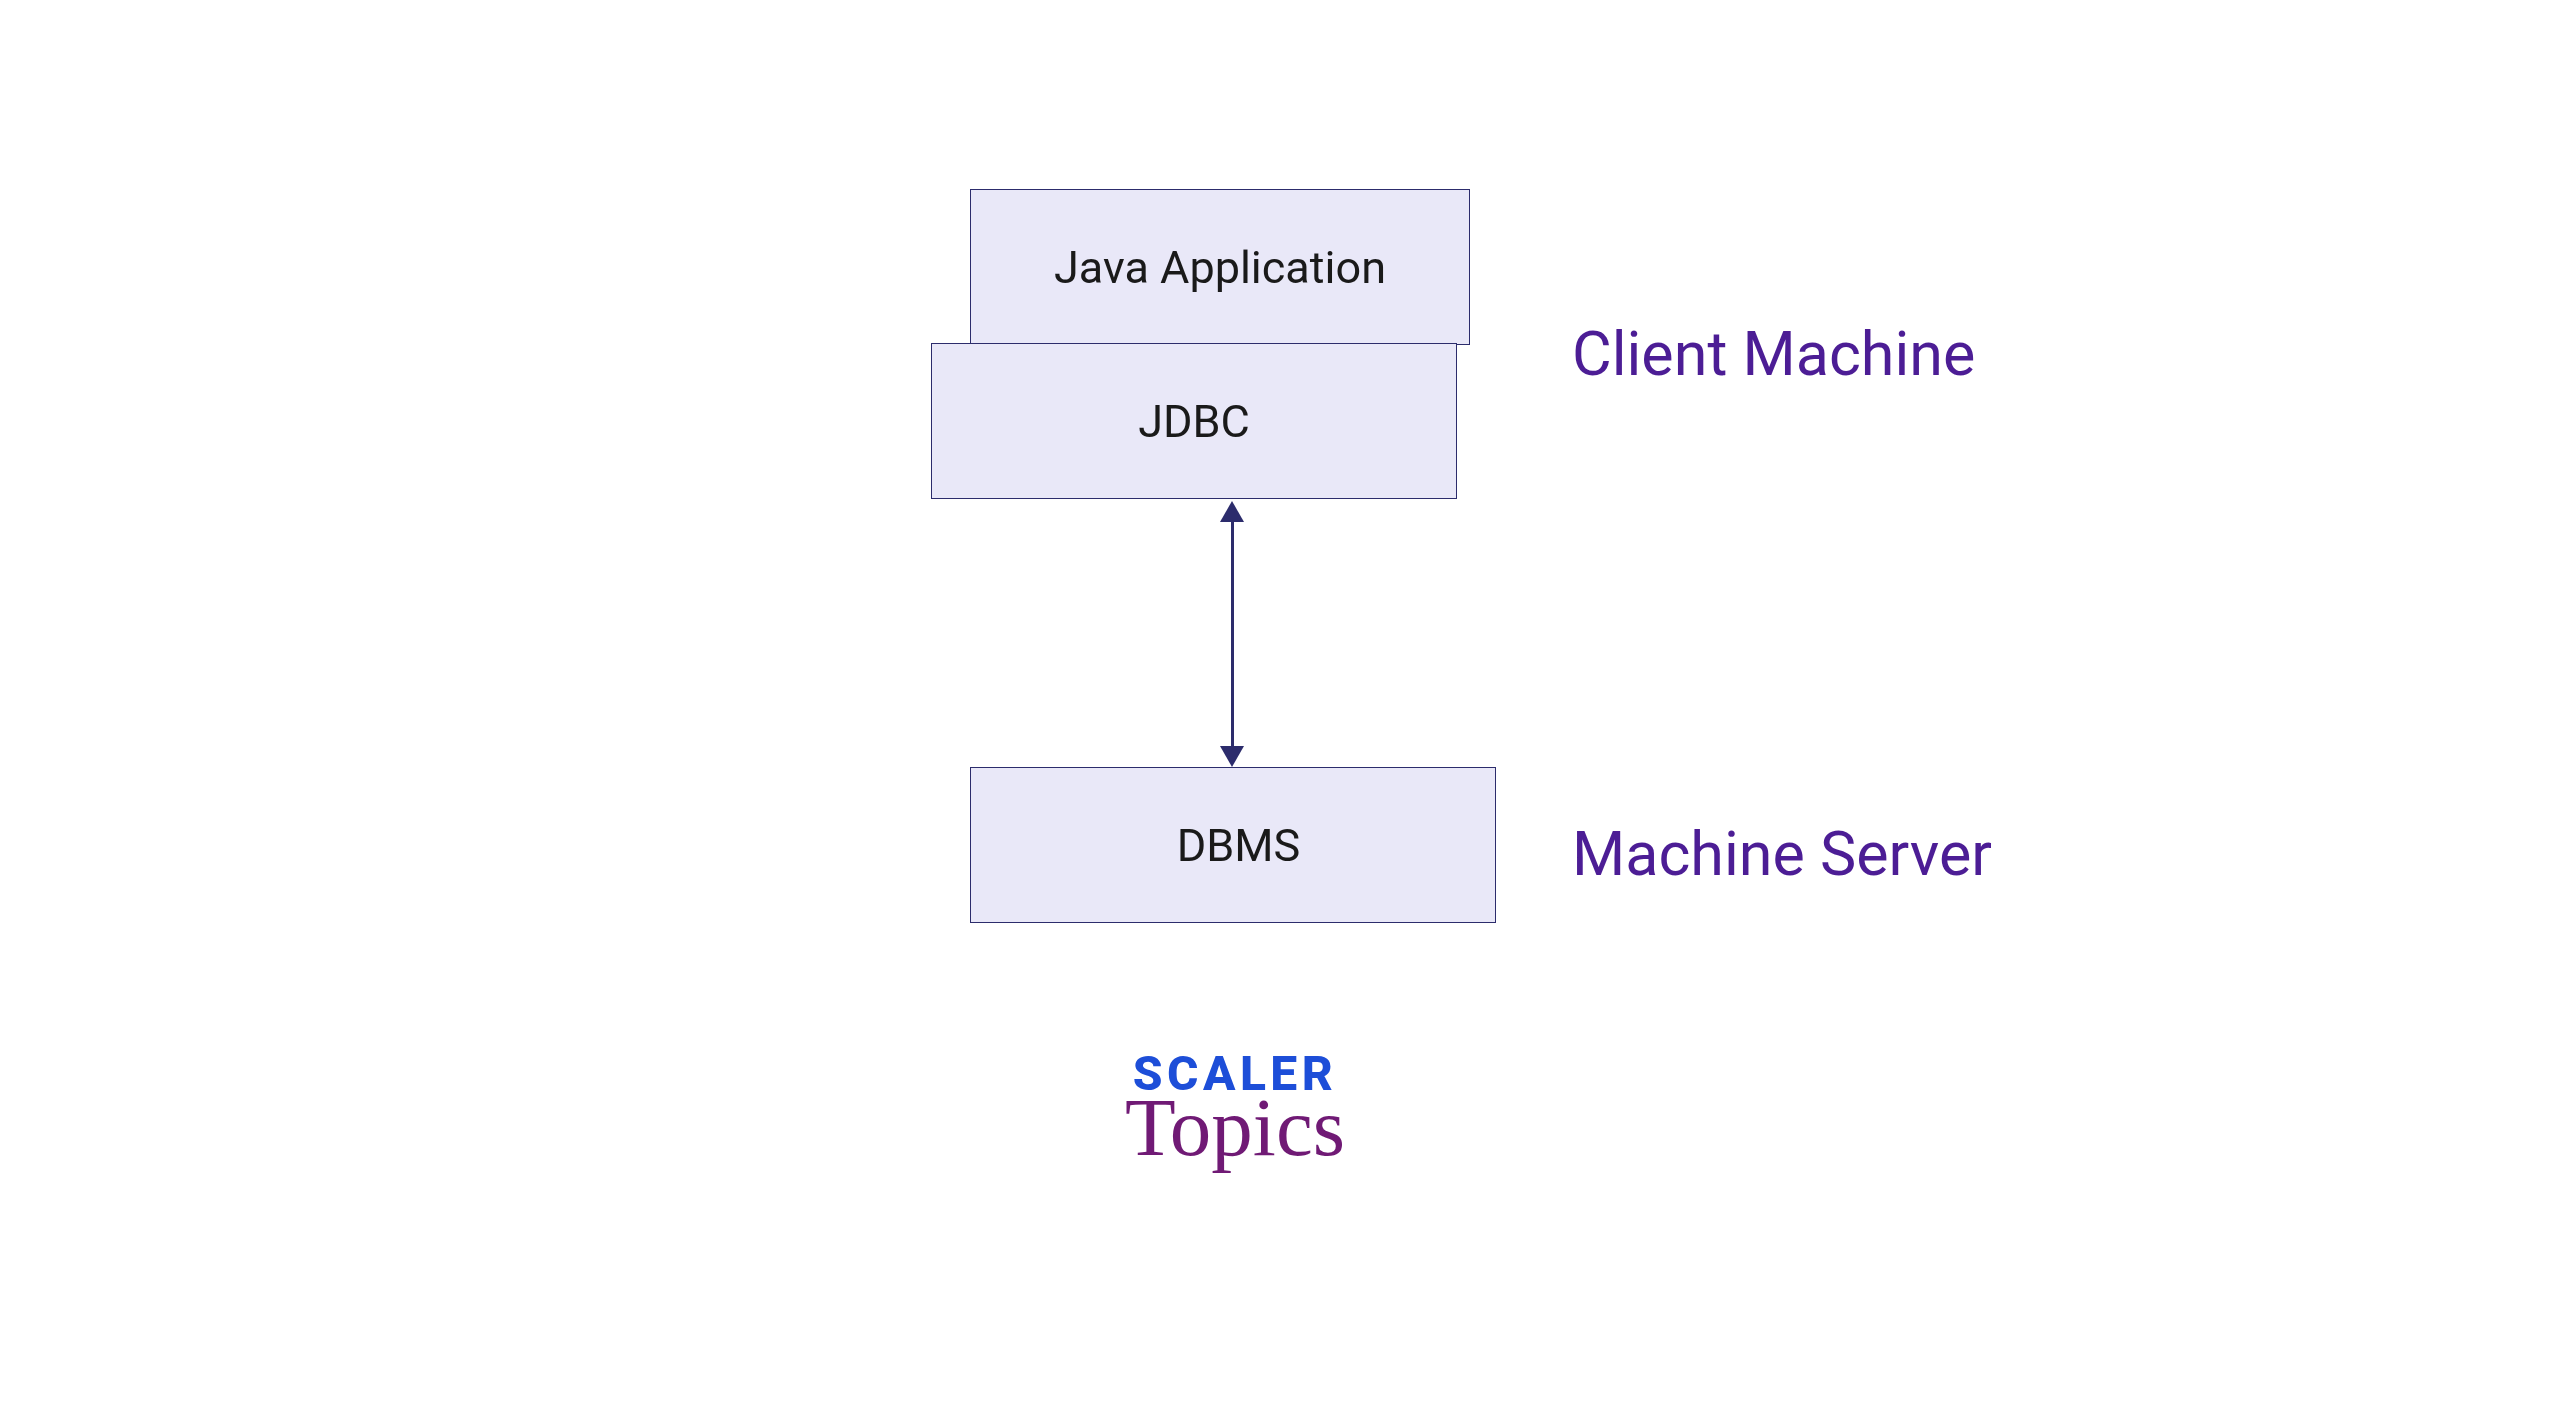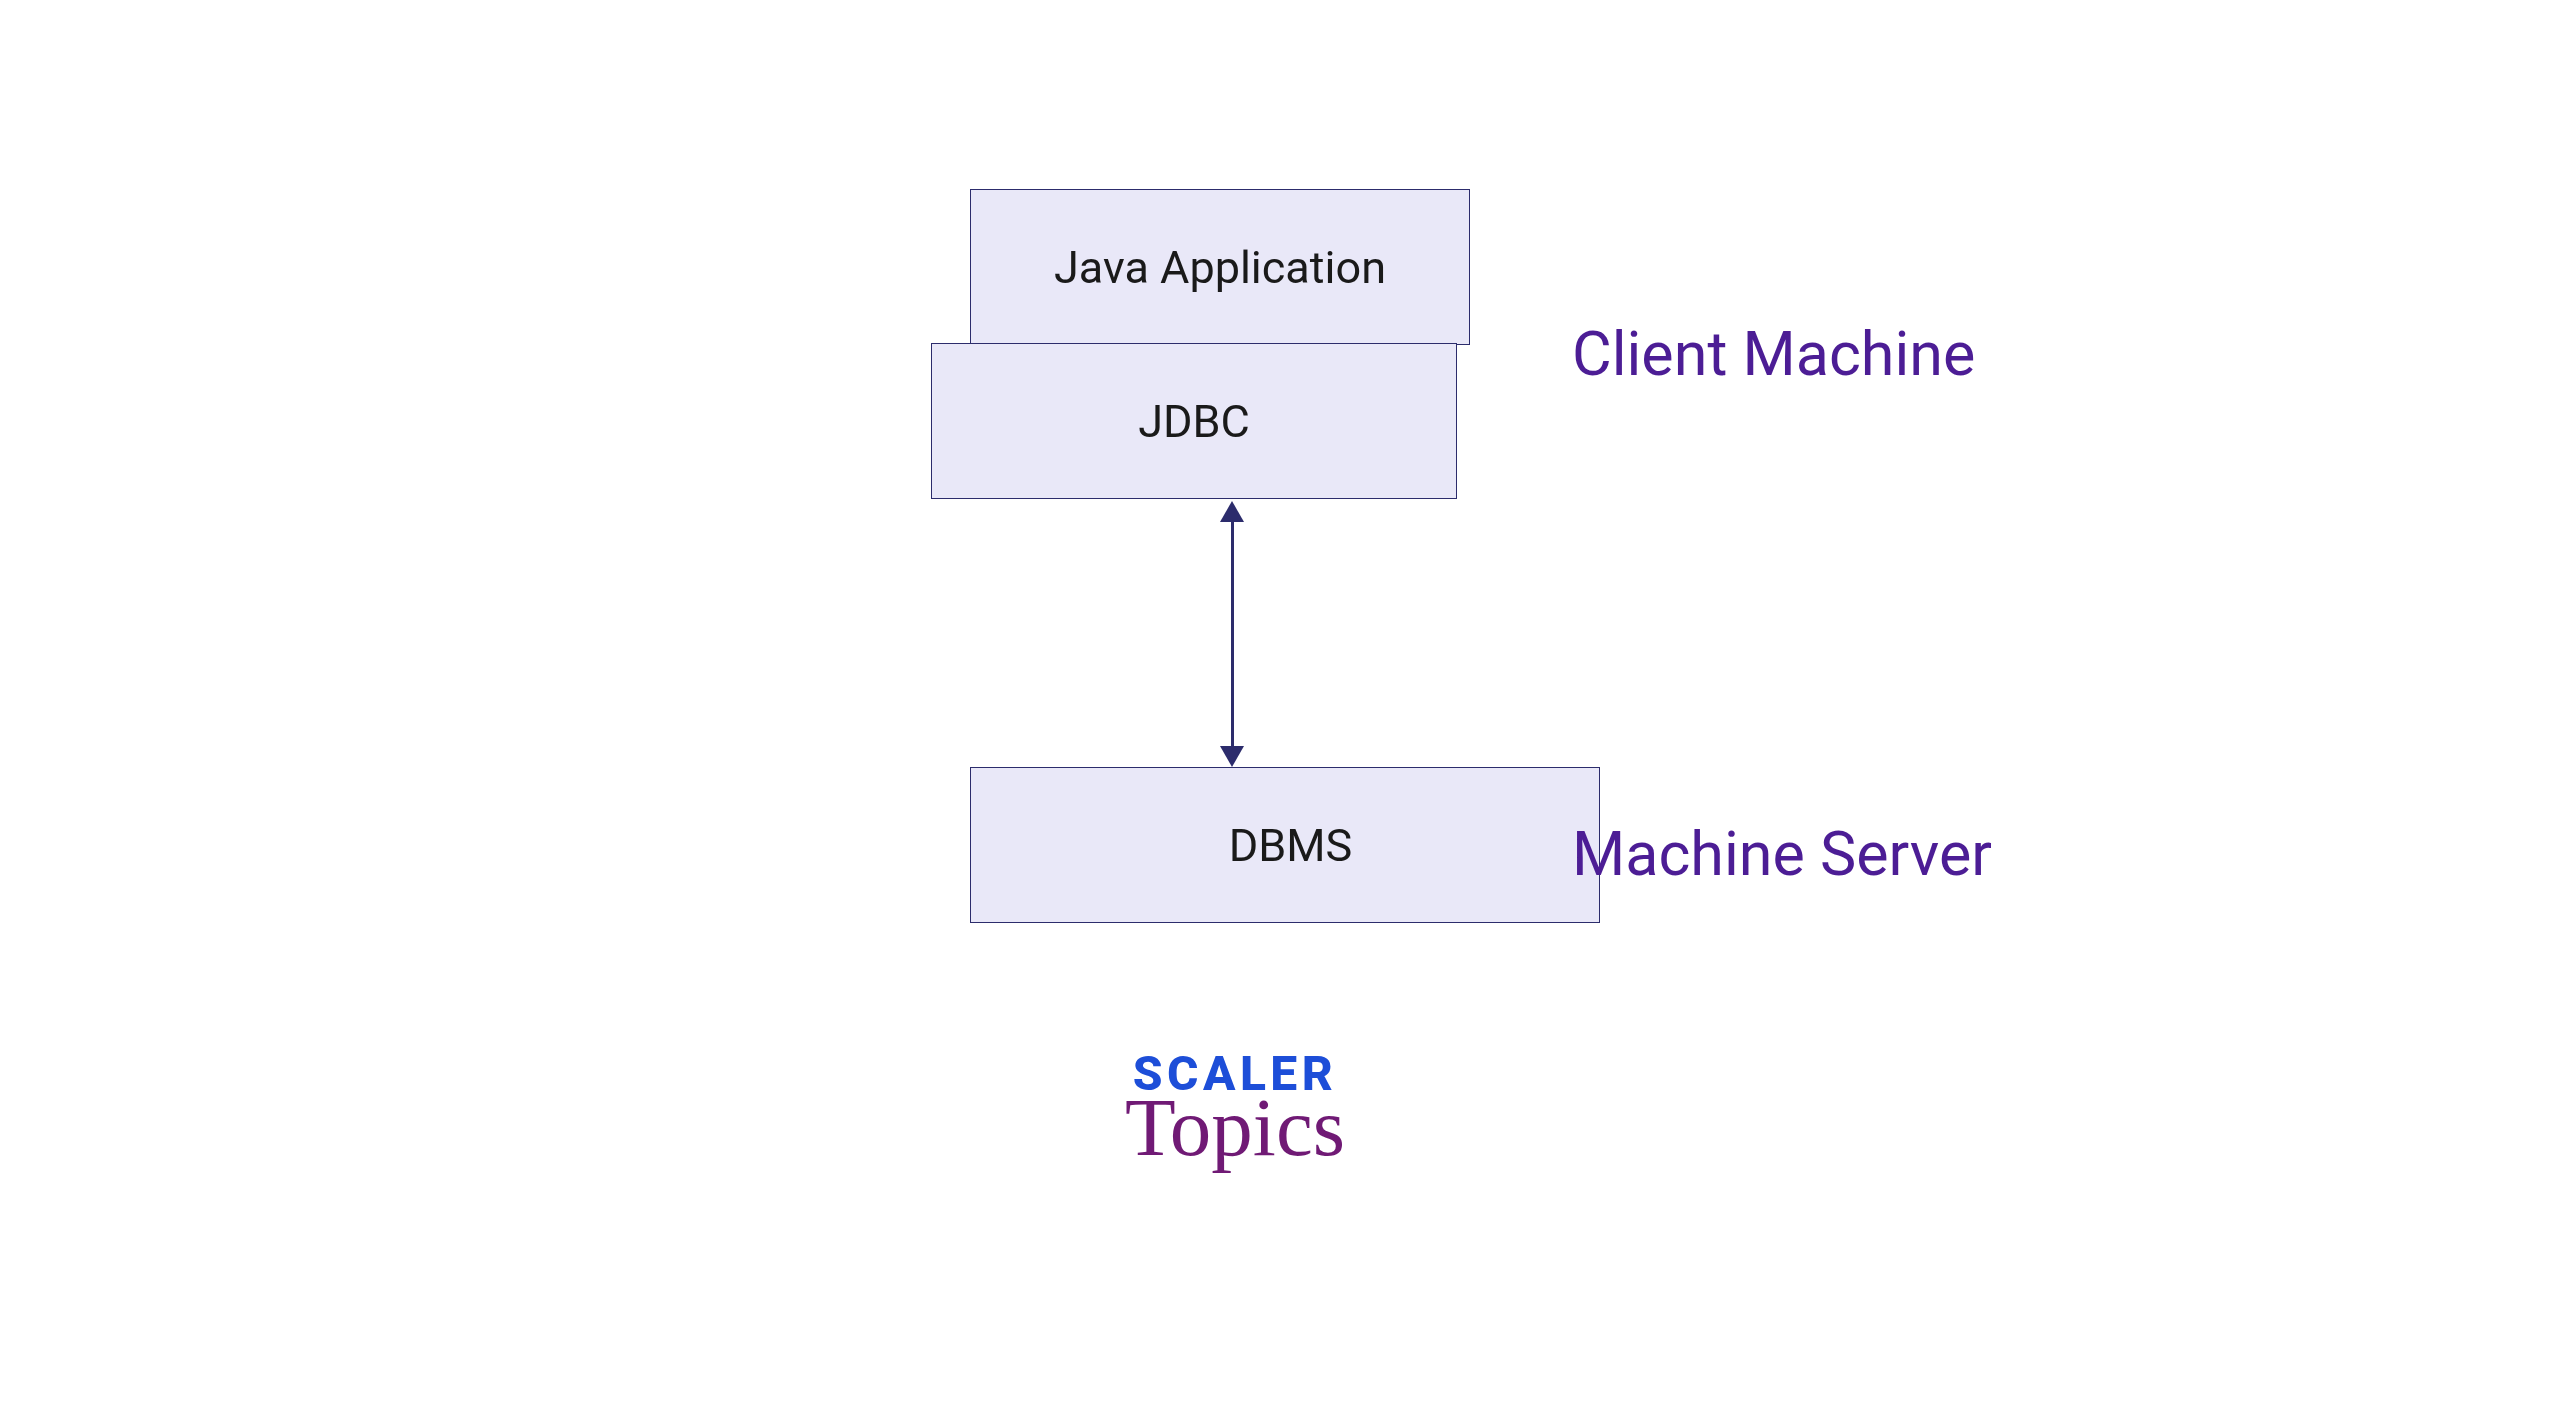--- a/index.html
+++ b/index.html
@@ -60,21 +60,21 @@
 <body>
 
 <div class="box" style="left:970px; top:189px; width:500px; height:156px;">
   <span>Java Application</span>
 </div>
 
 <div class="box" style="left:931px; top:343px; width:526px; height:156px;">
   <span>JDBC</span>
 </div>
 
-<div class="box" style="left:970px; top:767px; width:630px; height:156px;padding-left:11px;">
+<div class="box" style="left:970px; top:767px; width:526px; height:156px;padding-left:11px;">
   <span>DBMS</span>
 </div>
 
 <div class="label" style="left:1572px; top:318px;">Client Machine</div>
 
 <div class="label" style="left:1572px; top:818px;">Machine Server</div>
 
 <div class="arrow-line" style="left:1231px; top:519px; width:3px; height:232px;"></div>
 
 <div class="arrow-head" style="left:1220px; top:501px; border-left:12px solid transparent; border-right:12px solid transparent; border-bottom:21px solid #2c2c6c;"></div>

